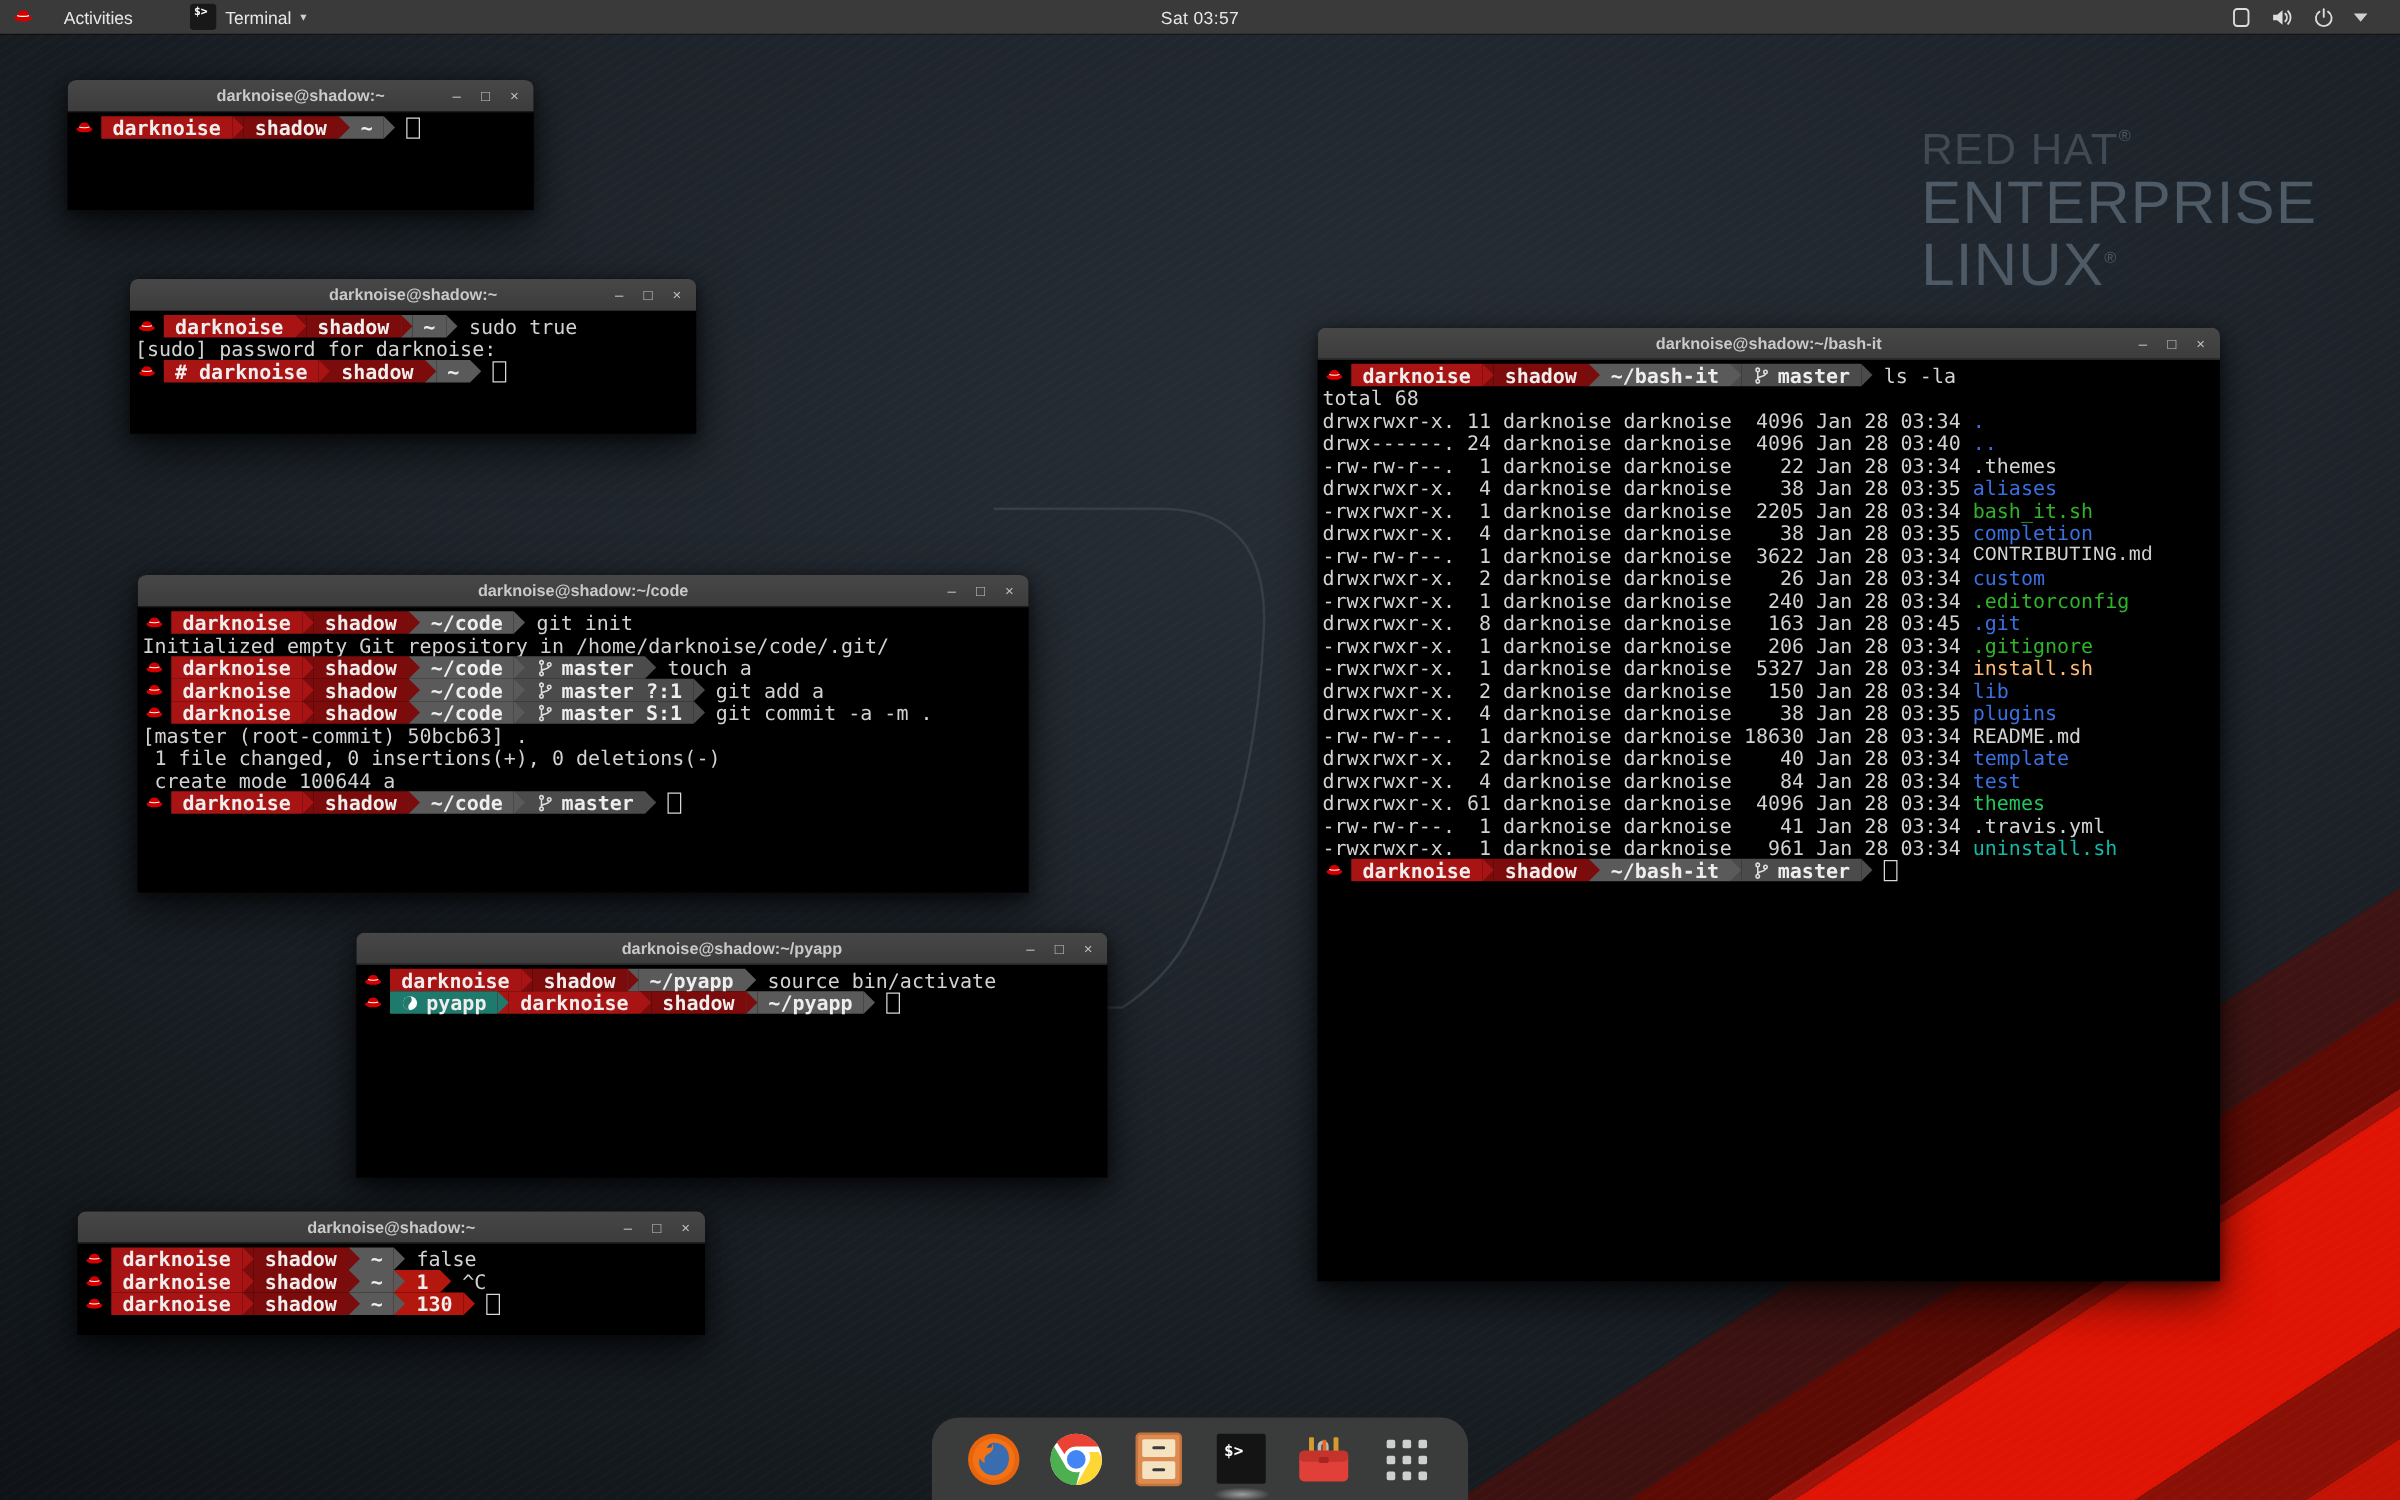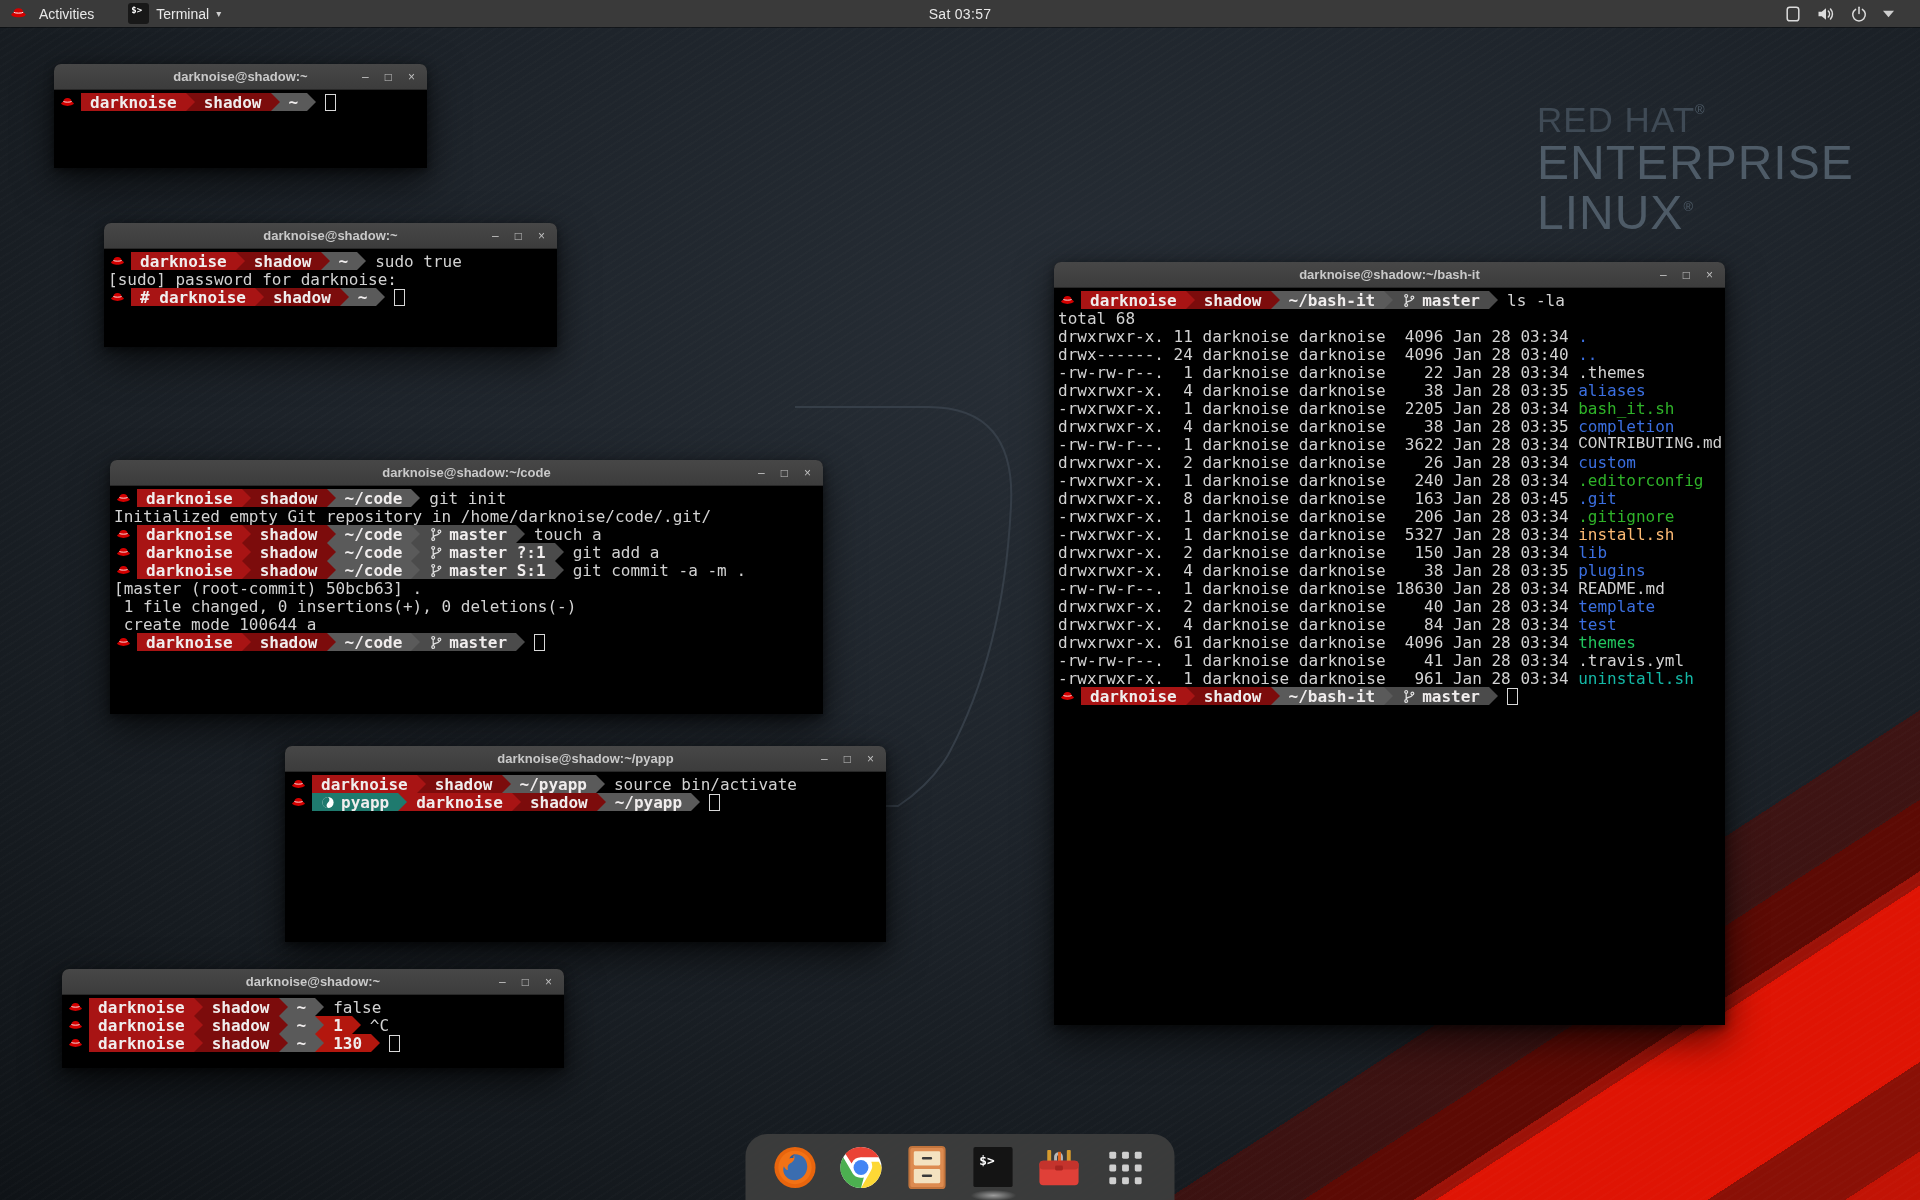--- a/index.html
+++ b/index.html
@@ -26,21 +26,21 @@
       #6f0c05 1070px 1500px);}
   .swoosh{position:absolute;inset:0;z-index:1;pointer-events:none;opacity:.85}
   
   .rhel{position:absolute;left:1537px;top:102px;z-index:2;line-height:1.04;user-select:none}
   .rhel .brand{font-size:35px;font-weight:400;letter-spacing:1px;color:#3f4a55}
   .rhel .l2,.rhel .l3{font-size:48px;font-weight:400;letter-spacing:1px;color:#4e5b67}
   .rhel sup{font-size:13px;color:#4e5b67;vertical-align:18px}
   
   .topbar{position:absolute;top:0;left:0;right:0;height:27px;background:#3a3a3a;z-index:60;
     display:flex;align-items:center;color:#e8e8e8;font-size:14px;box-shadow:0 1px 0 rgba(0,0,0,.4)}
-  .tb-left{display:flex;align-items:center;gap:8px;padding-left:10px}
+  .tb-left{display:flex;align-items:center;gap:20px;padding-left:10px}
   .hat{width:17px;height:17px;display:inline-flex}
   .hat svg{width:100%;height:100%}
   .activities{padding:0 4px}
   .appmenu{display:flex;align-items:center;gap:7px;margin-left:22px}
   .apptile{width:21px;height:21px;background:#181818;border-radius:3px;display:flex;align-items:flex-start;justify-content:flex-start;
     font-family:"DejaVu Sans Mono",monospace;font-size:9px;font-weight:bold;color:#fff;padding:2px 0 0 3px;box-sizing:border-box}
   .caret{font-size:10px;color:#cfcfcf}
   .clock{position:absolute;left:50%;transform:translateX(-50%);top:0;height:27px;display:flex;align-items:center;
     font-weight:500;color:#e8e8e8;letter-spacing:.3px}
   .tb-right{margin-left:auto;display:flex;align-items:center;gap:15px;padding-right:26px}
@@ -270,21 +270,21 @@
         <div class="trow"><span class="picn"><svg viewBox="0 0 16 16">
               <path d="M8 3.1c-2.7 0-4.2 1.5-4.4 3.7L1.5 8.4c-.2.15-.3.3-.3.5 0 1.25 3 2.7 6.8 2.7s6.8-1.45 6.8-2.7c0-.2-.1-.35-.3-.5l-2.1-1.6C12.2 4.6 10.7 3.1 8 3.1z" fill="#d40000"></path>
               <path d="M3.6 6.9c1.3 1 7.5 1 8.8 0" stroke="#fff" stroke-width=".9" fill="none"></path>
             </svg></span><span class="seg" style="background: rgb(168, 20, 20);"><span>darknoise</span></span><span class="sep" style="background: rgb(124, 12, 12); color: rgb(168, 20, 20);"><i></i></span><span class="seg" style="background: rgb(124, 12, 12);"><span>shadow</span></span><span class="sep" style="background: rgb(90, 90, 90); color: rgb(124, 12, 12);"><i></i></span><span class="seg" style="background: rgb(90, 90, 90);"><span>~</span></span><span class="sep" style="background: rgb(179, 23, 14); color: rgb(90, 90, 90);"><i></i></span><span class="seg" style="background: rgb(179, 23, 14);"><span>1</span></span><span class="sep" style="background: transparent; color: rgb(179, 23, 14);"><i></i></span><span class="cmd" style="color: rgb(210, 210, 210);">^C</span></div>
         <div class="trow"><span class="picn"><svg viewBox="0 0 16 16">
               <path d="M8 3.1c-2.7 0-4.2 1.5-4.4 3.7L1.5 8.4c-.2.15-.3.3-.3.5 0 1.25 3 2.7 6.8 2.7s6.8-1.45 6.8-2.7c0-.2-.1-.35-.3-.5l-2.1-1.6C12.2 4.6 10.7 3.1 8 3.1z" fill="#d40000"></path>
               <path d="M3.6 6.9c1.3 1 7.5 1 8.8 0" stroke="#fff" stroke-width=".9" fill="none"></path>
             </svg></span><span class="seg" style="background: rgb(168, 20, 20);"><span>darknoise</span></span><span class="sep" style="background: rgb(124, 12, 12); color: rgb(168, 20, 20);"><i></i></span><span class="seg" style="background: rgb(124, 12, 12);"><span>shadow</span></span><span class="sep" style="background: rgb(90, 90, 90); color: rgb(124, 12, 12);"><i></i></span><span class="seg" style="background: rgb(90, 90, 90);"><span>~</span></span><span class="sep" style="background: rgb(179, 23, 14); color: rgb(90, 90, 90);"><i></i></span><span class="seg" style="background: rgb(179, 23, 14);"><span>130</span></span><span class="sep" style="background: transparent; color: rgb(179, 23, 14);"><i></i></span><span class="cursor"></span></div>
       </div>
     </div>
-    <div class="twin" style="left: 1054px; top: 262px; width: 671px; height: 763px;">
+    <div class="twin" style="left: 1054px; top: 262px; width: 722px; height: 763px;">
       <div class="titlebar">
         <span class="title">darknoise@shadow:~/bash-it</span>
         <span class="wbtns">
           <span class="wbtn">–</span>
           <span class="wbtn">□</span>
           <span class="wbtn">×</span>
         </span>
       </div>
       <div class="tcontent" style="height: 737px;">
         <div class="trow"><span class="picn"><svg viewBox="0 0 16 16">

